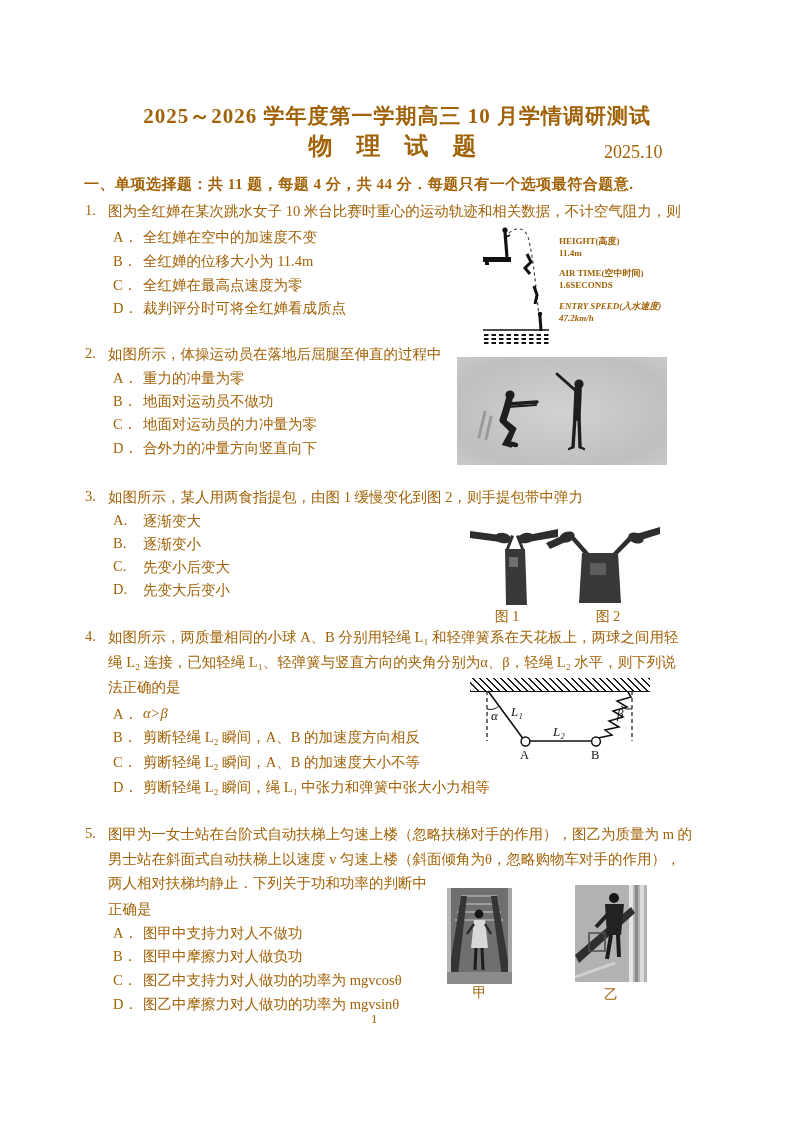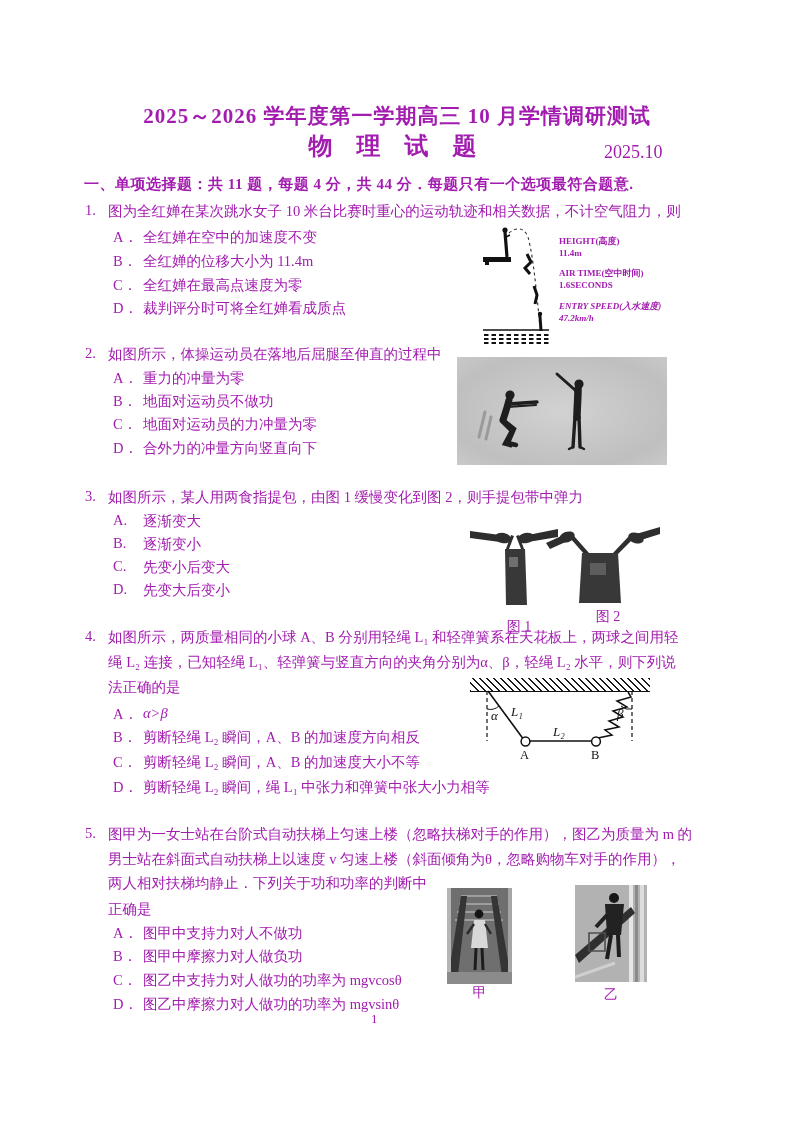--- a/index.html
+++ b/index.html
@@ -1,18 +1,18 @@
 <!DOCTYPE html>
 <html><head>
 <meta charset="utf-8">
 <style>
   html,body{margin:0;padding:0;background:#fff;}
   .page{
     position:relative;width:794px;height:1123px;background:#fff;
-    font-family:"Liberation Serif","DejaVu Serif",serif;color:#a21caf;
+    font-family:"Liberation Serif","DejaVu Serif",serif;color:#a16207;
     overflow:hidden;
   }
   .abs{position:absolute;white-space:nowrap;}
   .title1{left:0;top:102px;width:100%;text-align:center;font-size:21px;font-weight:bold;letter-spacing:1px;}
   .title2{left:0;top:130px;width:100%;text-align:center;font-size:24px;font-weight:bold;letter-spacing:9px;}
   .date{left:604px;top:142px;font-size:18px;}
   .secthead{left:84px;top:175px;font-size:15px;font-weight:bold;letter-spacing:.5px;}
   .qrow{font-size:14.5px;display:flex;}
   .qnum{display:inline-block;width:23px;}
   .stem{font-size:14.5px;}
@@ -184,21 +184,21 @@
         <polygon points="76,18 98,8 100,15 80,24"></polygon>
         <ellipse cx="97" cy="12" rx="8" ry="5.2" transform="rotate(-20 97 12)"></ellipse>
         <polygon points="190,2 166,9 168,16 190,9"></polygon>
         <ellipse cx="166" cy="13" rx="8" ry="5.2" transform="rotate(18 166 13)"></ellipse>
         <path d="M100,13 L115,30 L119,28 L104,11 Z"></path>
         <path d="M163,14 L147,30 L143,28 L159,11 Z"></path>
         <path d="M112,28 L148,28 L151,78 L109,78 Z" fill="#383838"></path>
         <rect x="120" y="38" width="16" height="12" fill="#5d5d5d"></rect>
       </g>
     </svg>
-    <div class="caption" style="left:24px;top:83px;width:50px;margin-top:10px;">图 1</div>
+    <div class="caption" style="left:12px;top:83px;width:50px;">图 1</div>
     <div class="caption" style="left:113px;top:83px;width:50px;">图 2</div>
   </div>
 
   <div class="abs qrow" style="left:85px;top:628px;">
     <span class="qnum">4.</span>
     <span>如图所示，两质量相同的小球 A、B 分别用轻绳 L₁ 和轻弹簧系在天花板上，两球之间用轻</span>
   </div>
   <div class="abs stem" style="left:108px;top:653px;">绳 L₂ 连接，已知轻绳 L₁、轻弹簧与竖直方向的夹角分别为α、β，轻绳 L₂ 水平，则下列说</div>
   <div class="abs stem" style="left:108px;top:678px;">法正确的是</div>
   <div class="abs opt" style="left:113px;top:705px;">

